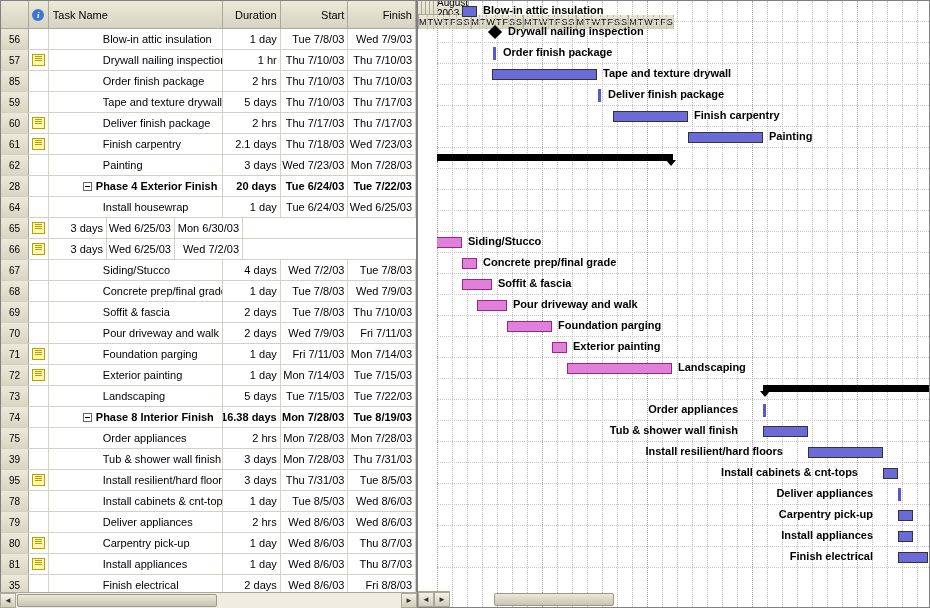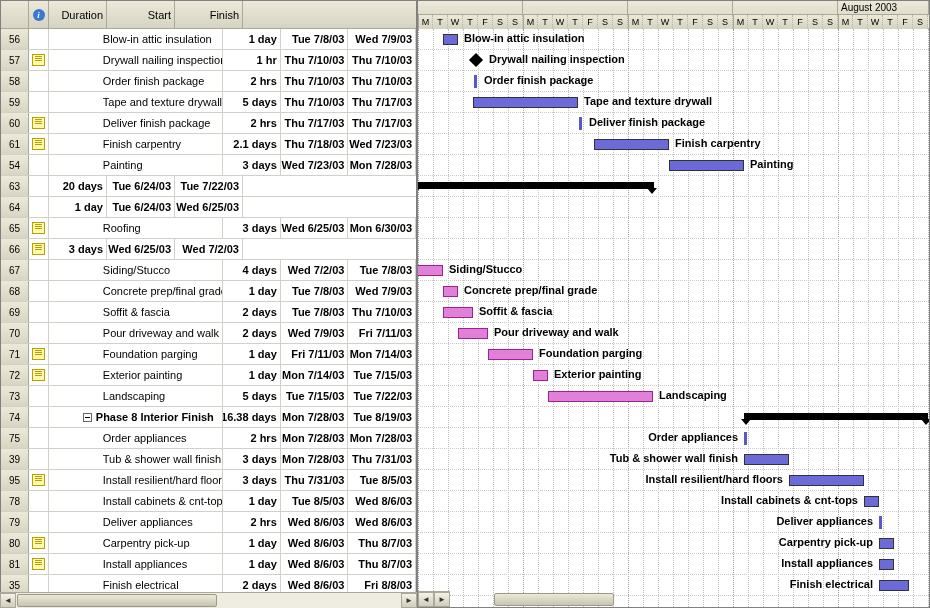--- a/index.html
+++ b/index.html
@@ -1,35 +1,35 @@
 <!DOCTYPE html>
 <html><head>
 <meta charset="utf-8">
 <style>
 * { margin: 0; padding: 0; box-sizing: border-box; }
 body { font-family: Tahoma, Arial, sans-serif; font-size: 11px; background: #fff; overflow: hidden; width: 930px; height: 608px; }
 .container { display: flex; width: 930px; height: 608px; border: 1px solid #808080; }
 .left-pane { width: 417px; display: flex; flex-direction: column; border-right: 2px solid #808080; }
-.right-pane { flex: 1; display: flex; flex-direction: column; overflow: hidden; position: relative; }
+.right-pane { flex: 1; display: flex; flex-direction: row; overflow: hidden; position: relative; gap: 19px; }
 .header-row { display: flex; height: 28px; background: linear-gradient(#ece9d8, #d6d3c2); border-bottom: 1px solid #aca899; }
 .header-cell { border-right: 1px solid #aca899; display: flex; align-items: center; justify-content: center; font-size: 11px; color: #000; }
 .col-id { width: 28px; justify-content: center; }
 .col-info { width: 20px; }
 .col-name { width: 175px; justify-content: flex-start; padding-left: 4px; }
 .col-dur { width: 58px; justify-content: flex-end; padding-right: 3px; }
 .col-start { width: 68px; justify-content: flex-end; padding-right: 3px;}
 .col-finish { width: 68px; justify-content: flex-end; padding-right: 3px;}
 .task-rows { flex: 1; overflow: hidden; }
 .task-row { display: flex; height: 21px; border-bottom: 1px solid #d4d0c8; }
 .cell { border-right: 1px solid #d4d0c8; display: flex; align-items: center; font-size: 11px; padding: 0 3px; overflow: hidden; white-space: nowrap; }
 .cell.col-id { background: linear-gradient(#ece9d8,#d9d5c3); justify-content: center; color: #000; border-right: 1px solid #aca899; font-size: 10px; }
 .cell.col-info { justify-content: center; }
 .cell.col-name { justify-content: flex-start; }
-.cell.col-dur { justify-content: flex-end; font-weight: bold; }
-.cell.col-start, .cell.col-finish { justify-content: flex-end; font-weight: bold; }
+.cell.col-dur { justify-content: flex-end; }
+.cell.col-start, .cell.col-finish { justify-content: flex-end; }
 .summary .cell.col-name, .summary .cell.col-dur, .summary .cell.col-start, .summary .cell.col-finish { font-weight: bold; }
 .indent1 { padding-left: 34px; }
 .indent2 { padding-left: 54px; }
 .outline-btn { display: inline-block; width: 9px; height: 9px; border: 1px solid #666; margin-right: 4px; position: relative; background:#fff; }
 .outline-btn::before { content:""; position:absolute; left:1px; right:1px; top:3px; height:1px; background:#000; }
 .note-icon { width: 14px; height: 12px; background: #fff8b0; border: 1px solid #b8a000; position: relative; }
 .note-icon::before { content:""; position:absolute; top:1px; left:2px; right:2px; height:1px; background:#b8a000; box-shadow: 0 2px 0 #b8a000, 0 4px 0 #b8a000; }
 .info-icon { width:12px; height:12px; border-radius:50%; background:#3a76d6; color:#fff; font-weight:bold; display:flex; align-items:center; justify-content:center; font-size:9px; font-style:italic; font-family: Georgia, serif; }
 
 .timeline-header { height: 28px; border-bottom:1px solid #aca899; position:relative; background:#ece9d8; }
@@ -67,20 +67,21 @@
 </head>
 <body>
 
 <div class="container">
   <div class="left-pane">
     <div class="header-row">
       <div class="header-cell col-id"></div>
       <div class="header-cell col-info">
           <span class="info-icon">i</span>
         </div>
+      <div class="header-cell col-name">Task Name</div>
       <div class="header-cell col-dur">Duration</div>
       <div class="header-cell col-start">Start</div>
       <div class="header-cell col-finish">Finish</div>
     </div>
     <div class="task-rows" id="task-rows">
         <div class="task-row">
           <div class="cell col-id">56</div>
           <div class="cell col-info"></div>
           <div class="cell col-name indent2">
             <span>Blow-in attic insulation</span>
@@ -95,21 +96,21 @@
             <span class="note-icon"></span>
           </div>
           <div class="cell col-name indent2">
             <span>Drywall nailing inspection</span>
           </div>
           <div class="cell col-dur">1 hr</div>
           <div class="cell col-start">Thu 7/10/03</div>
           <div class="cell col-finish">Thu 7/10/03</div>
         </div>
         <div class="task-row">
-          <div class="cell col-id">58</div>
+          <div class="cell col-id">85</div>
           <div class="cell col-info"></div>
           <div class="cell col-name indent2">
             <span>Order finish package</span>
           </div>
           <div class="cell col-dur">2 hrs</div>
           <div class="cell col-start">Thu 7/10/03</div>
           <div class="cell col-finish">Thu 7/10/03</div>
         </div>
         <div class="task-row">
           <div class="cell col-id">59</div>
@@ -139,50 +140,54 @@
             <span class="note-icon"></span>
           </div>
           <div class="cell col-name indent2">
             <span>Finish carpentry</span>
           </div>
           <div class="cell col-dur">2.1 days</div>
           <div class="cell col-start">Thu 7/18/03</div>
           <div class="cell col-finish">Wed 7/23/03</div>
         </div>
         <div class="task-row">
-          <div class="cell col-id">54</div>
+          <div class="cell col-id">62</div>
           <div class="cell col-info"></div>
           <div class="cell col-name indent2">
             <span>Painting</span>
           </div>
           <div class="cell col-dur">3 days</div>
           <div class="cell col-start">Wed 7/23/03</div>
           <div class="cell col-finish">Mon 7/28/03</div>
         </div>
         <div class="task-row summary">
-          <div class="cell col-id">63</div>
-          <div class="cell col-info"></div>
+          <div class="cell col-id">28</div>
+          <div class="cell col-info"></div>
+          <div class="cell col-name indent1">
+            <span class="outline-btn"></span>
+            <span>Phase 4 Exterior Finish</span>
+          </div>
           <div class="cell col-dur">20 days</div>
           <div class="cell col-start">Tue 6/24/03</div>
           <div class="cell col-finish">Tue 7/22/03</div>
         </div>
         <div class="task-row">
           <div class="cell col-id">64</div>
           <div class="cell col-info"></div>
+          <div class="cell col-name indent2">
+            <span>Install housewrap</span>
+          </div>
           <div class="cell col-dur">1 day</div>
           <div class="cell col-start">Tue 6/24/03</div>
           <div class="cell col-finish">Wed 6/25/03</div>
         </div>
         <div class="task-row">
           <div class="cell col-id">65</div>
           <div class="cell col-info">
             <span class="note-icon"></span>
-          </div>
-          <div class="cell col-name indent2">
-            <span>Roofing</span>
           </div>
           <div class="cell col-dur">3 days</div>
           <div class="cell col-start">Wed 6/25/03</div>
           <div class="cell col-finish">Mon 6/30/03</div>
         </div>
         <div class="task-row">
           <div class="cell col-id">66</div>
           <div class="cell col-info">
             <span class="note-icon"></span>
           </div>

